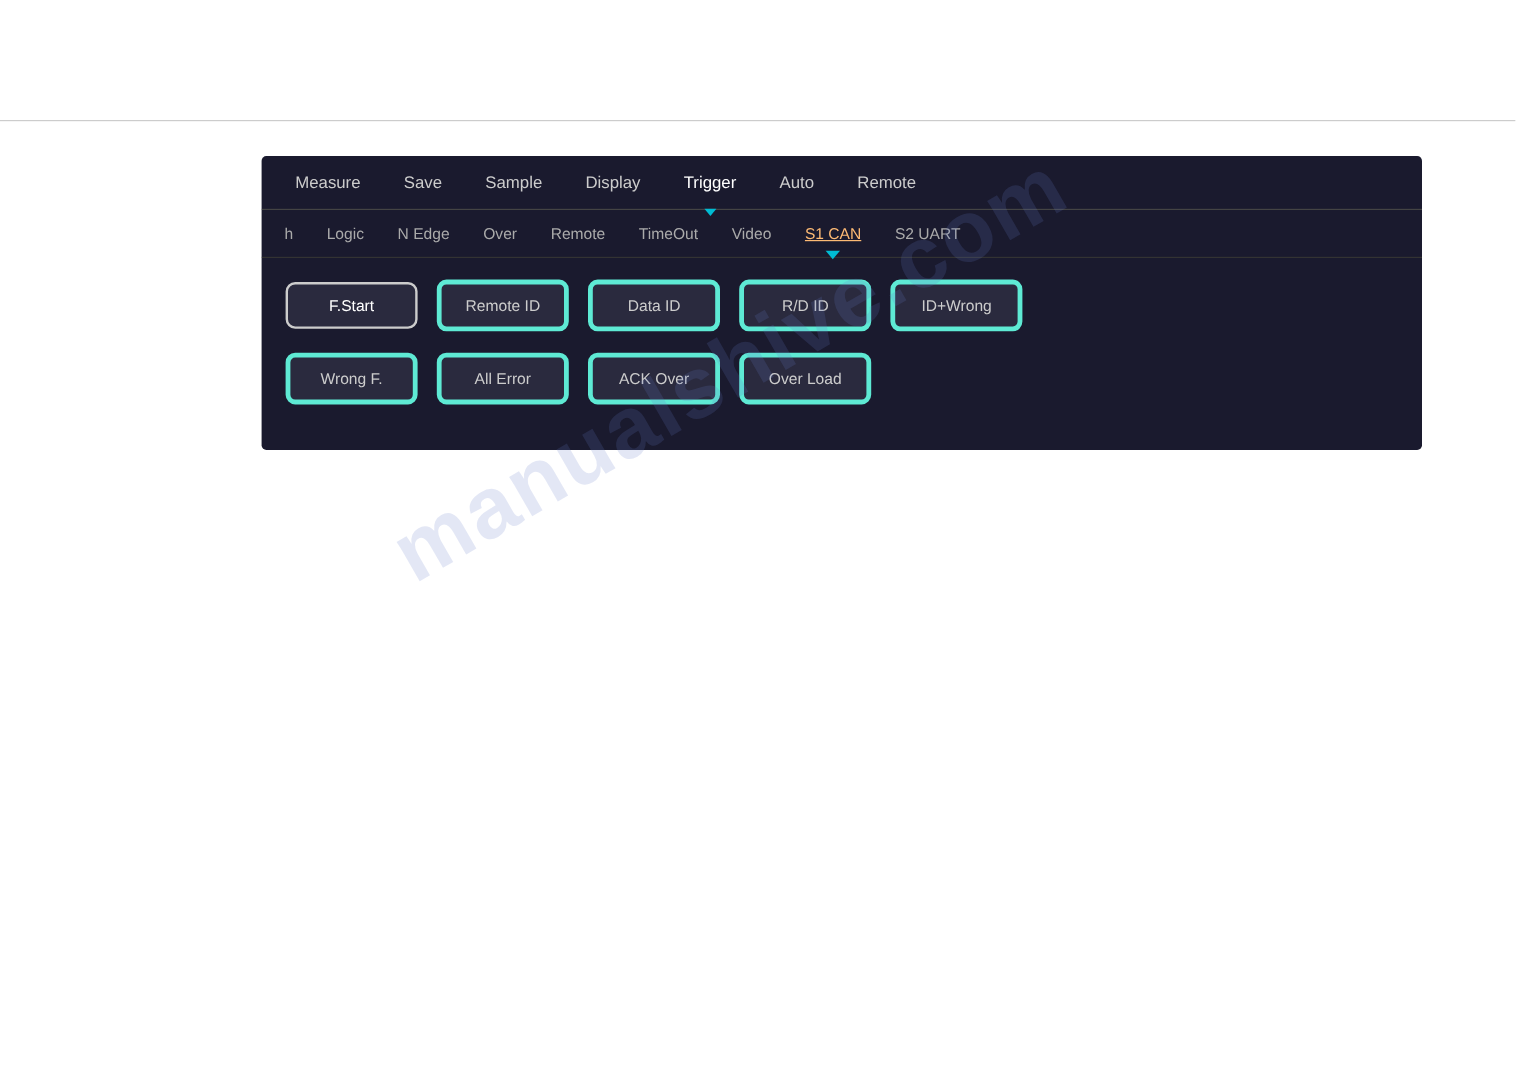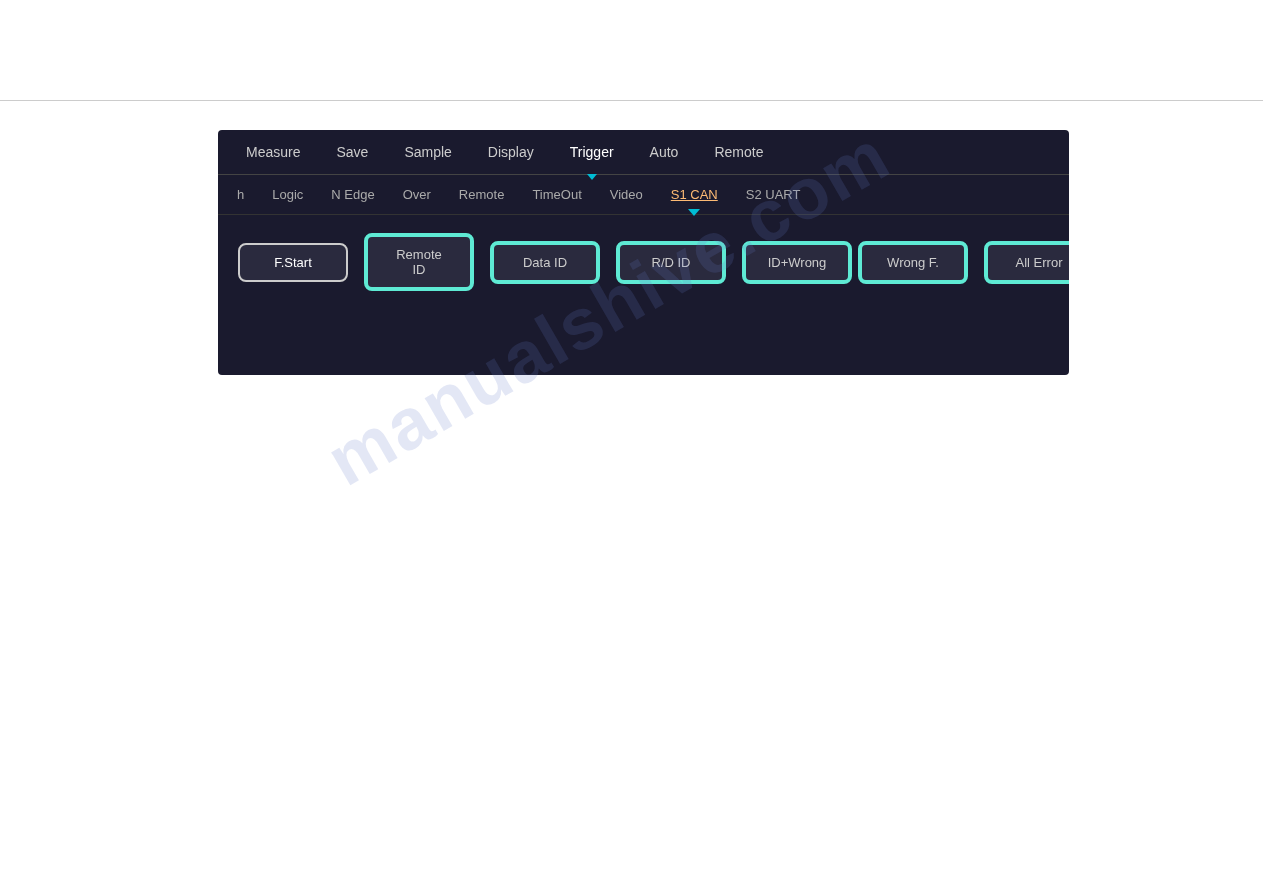--- a/index.html
+++ b/index.html
@@ -23,21 +23,21 @@
       left: 0;
       width: 100%;
       height: 1px;
       background: #cccccc;
     }
 
     .panel {
       position: absolute;
       top: 130px;
       left: 218px;
-      width: 851px;
+      width: 967px;
       height: 245px;
       background: #1a1a2e;
       border-radius: 4px;
       overflow: hidden;
     }
 
     
     .menu-bar {
       display: flex;
       align-items: center;
@@ -105,22 +105,22 @@
       height: 0;
       border-left: 5px solid transparent;
       border-right: 5px solid transparent;
       border-top: 6px solid #00bcd4;
     }
 
     
     .buttons-area {
       padding: 18px 20px;
       display: flex;
-      flex-direction: row;
-      gap: 6px;
+      flex-direction: column;
+      gap: 18px;
     }
 
     .button-row {
       display: flex;
       gap: 16px;
       align-items: center;
     }
 
     .trigger-btn {
       background: #2a2a3e;

